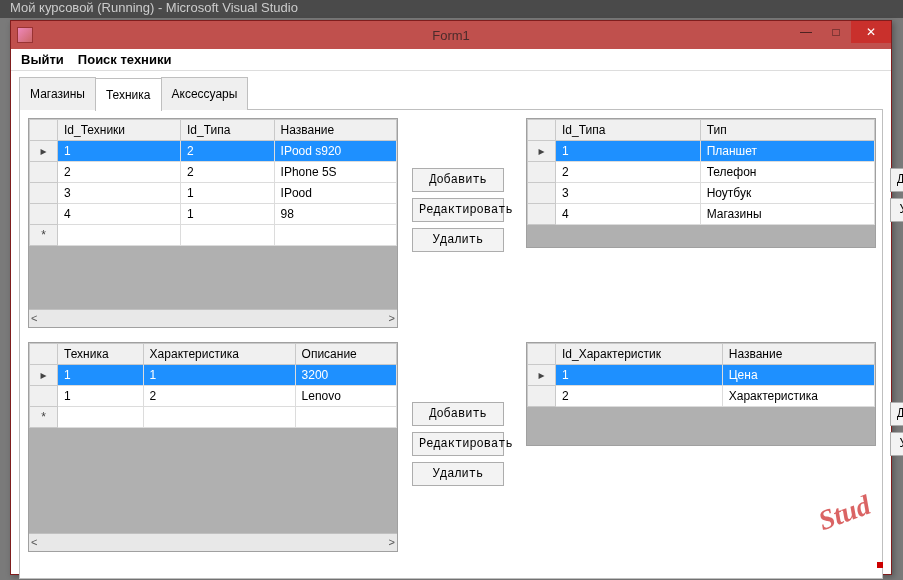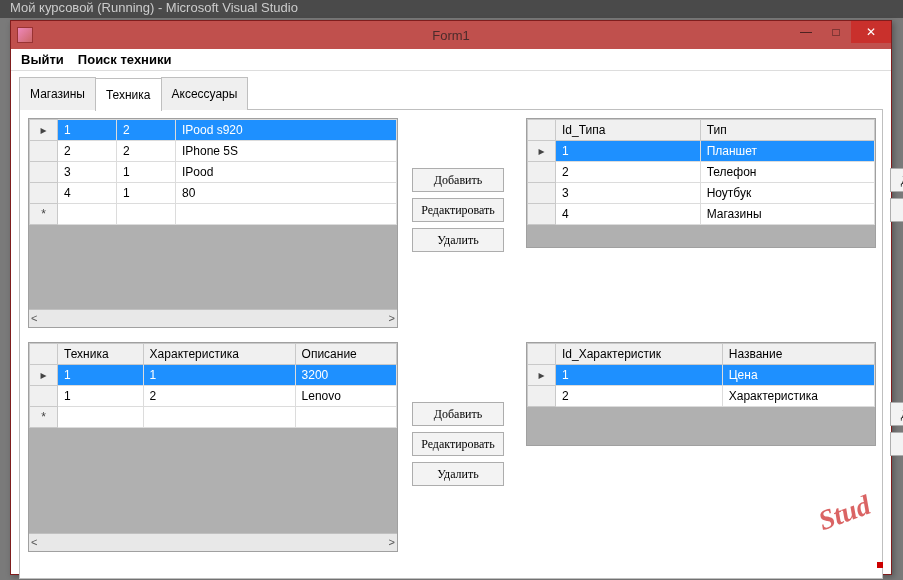--- a/index.html
+++ b/index.html
@@ -168,21 +168,21 @@
   .btncol {
     display: flex;
     flex-direction: column;
     gap: 6px;
     padding-top: 50px;
   }
   .btncol.right { padding-top: 50px; }
   button.vb {
     width: 92px;
     height: 24px;
-    font-family: Liberation Serif, serif;
+    font-family: Liberation Mono, monospace;
     font-size: 12px;
     background: #f3f3f3;
     border: 1px solid #adadad;
     cursor: pointer;
   }
   button.vb.narrow { width: 70px; }
 
   .watermark {
     position: absolute;
     right: 20px;
@@ -229,20 +229,26 @@
       <div class="tab">Магазины</div>
       <div class="tab active">Техника</div>
       <div class="tab">Аксессуары</div>
     </div>
 
     <div class="panel">
 
       <div class="gridwrap">
         <table class="dg">
           <tbody>
+              <tr>
+            <th class="rowhead"></th>
+            <th>Id_Техники</th>
+            <th>Id_Типа</th>
+            <th>Название</th>
+          </tr>
           <tr class="sel">
             <td class="rowhead">▸</td>
             <td>1</td>
             <td>2</td>
             <td>IPood s920</td>
           </tr>
           <tr>
             <td class="rowhead"></td>
             <td>2</td>
             <td>2</td>
@@ -251,21 +257,21 @@
           <tr>
             <td class="rowhead"></td>
             <td>3</td>
             <td>1</td>
             <td>IPood</td>
           </tr>
           <tr>
             <td class="rowhead"></td>
             <td>4</td>
             <td>1</td>
-            <td>80</td>
+            <td>98</td>
           </tr>
           <tr>
             <td class="rowhead">*</td>
             <td></td>
             <td></td>
             <td></td>
           </tr>
         </tbody>
           </table>
         <div class="gridspacer"></div>

